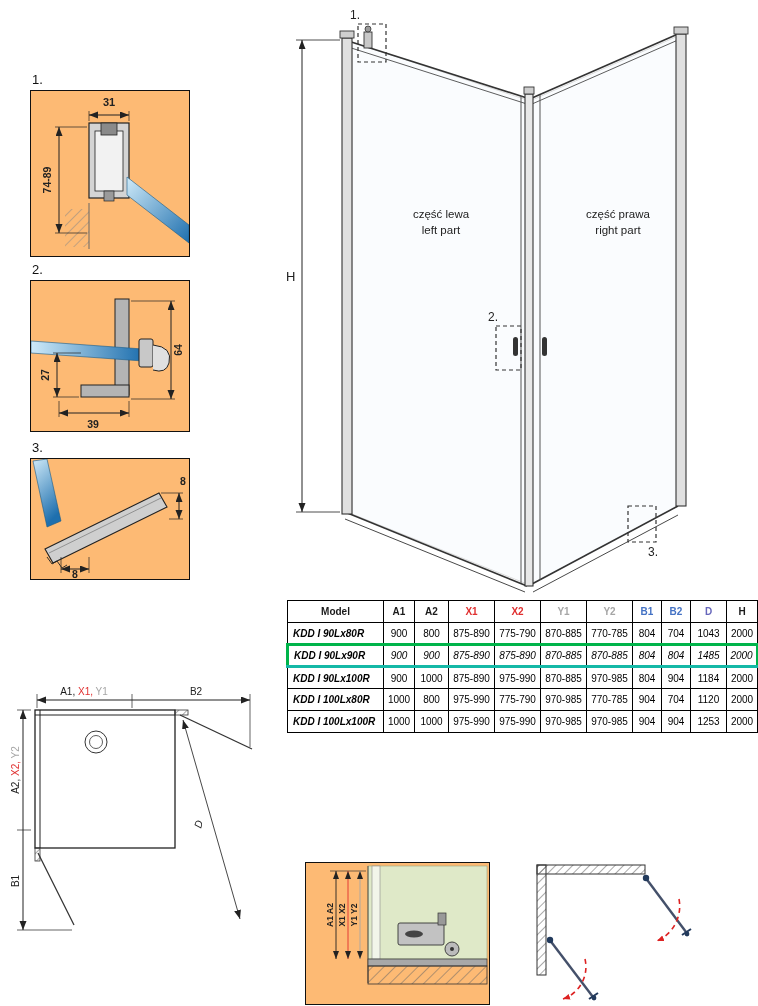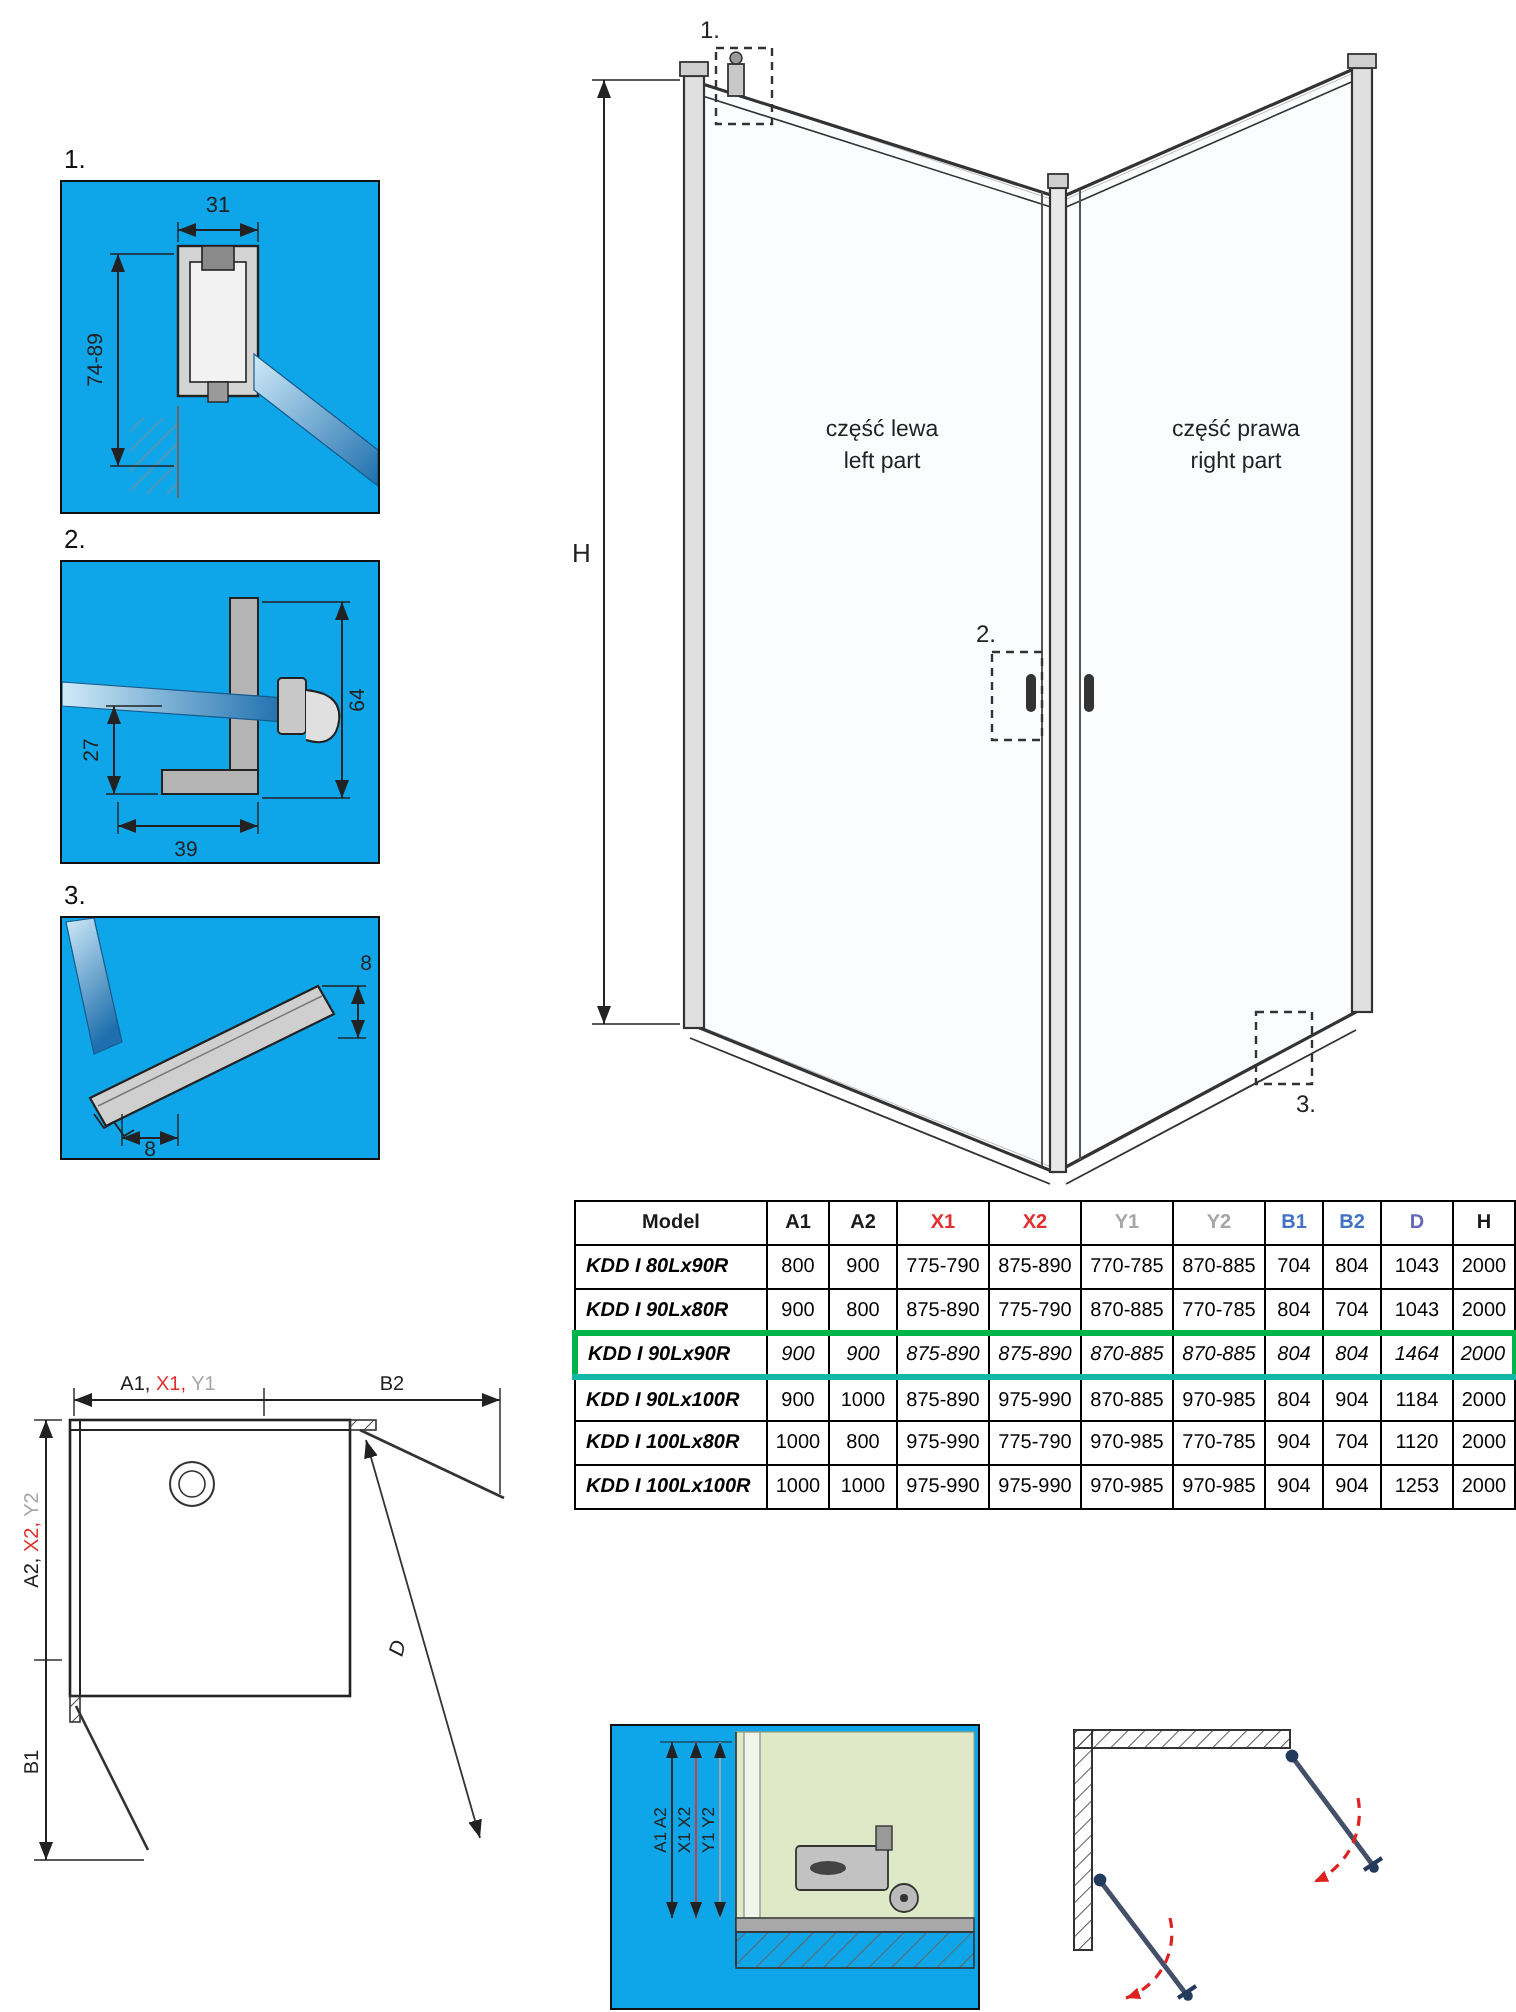--- a/index.html
+++ b/index.html
@@ -1,21 +1,21 @@
 <!DOCTYPE html>
 <html><head>
 <meta charset="utf-8">
 <style>
   *{box-sizing:border-box;margin:0;padding:0;}
   html,body{background:#fff;}
   body{width:758px;height:1006px;font-family:"Liberation Sans",sans-serif;}
   .page{position:relative;width:758px;height:1006px;background:#fff;overflow:hidden;}
   .abs{position:absolute;}
   .detail-label{position:absolute;font-size:13px;color:#111;}
-  .detail-box{position:absolute;border:1px solid #111;background:#0ea5e9;}
+  .detail-box{position:absolute;border:1px solid #111;background:#fdba74;font-weight:bold;}
   svg{display:block;}
   svg text{fill:#222;}
   table.size{border-collapse:collapse;table-layout:fixed;width:462px;font-size:10px;color:#000;}
   .size th,.size td{border:1px solid #000;text-align:center;height:22px;padding:0 2px;white-space:nowrap;overflow:hidden;}
   .size th{font-weight:700;}
   .size td.model{font-style:italic;font-weight:700;text-align:left;padding-left:5px;}
   .size tr.hl td{border-top:3px solid #00b44a;border-bottom:3px solid #14b8a6;font-style:italic;}
   .size tr.hl td:first-child{border-left:3px solid #00b44a;}
   .size tr.hl td:last-child{border-right:3px solid #00b44a;}
 </style>
@@ -291,33 +291,20 @@
             <th style="color: rgb(166, 166, 166);">Y1</th>
             <th style="color: rgb(166, 166, 166);">Y2</th>
             <th style="color: rgb(68, 114, 196);">B1</th>
             <th style="color: rgb(68, 114, 196);">B2</th>
             <th style="color: rgb(102, 102, 187);">D</th>
             <th style="color: rgb(26, 26, 26);">H</th>
           </tr>
       </thead>
       <tbody>
           <tr>
-            <td class="model">KDD I 80Lx90R</td>
-            <td>800</td>
-            <td>900</td>
-            <td>775-790</td>
-            <td>875-890</td>
-            <td>770-785</td>
-            <td>870-885</td>
-            <td>704</td>
-            <td>804</td>
-            <td>1043</td>
-            <td>2000</td>
-          </tr>
-          <tr>
             <td class="model">KDD I 90Lx80R</td>
             <td>900</td>
             <td>800</td>
             <td>875-890</td>
             <td>775-790</td>
             <td>870-885</td>
             <td>770-785</td>
             <td>804</td>
             <td>704</td>
             <td>1043</td>
@@ -326,21 +313,21 @@
           <tr class="hl">
             <td class="model">KDD I 90Lx90R</td>
             <td>900</td>
             <td>900</td>
             <td>875-890</td>
             <td>875-890</td>
             <td>870-885</td>
             <td>870-885</td>
             <td>804</td>
             <td>804</td>
-            <td>1464</td>
+            <td>1485</td>
             <td>2000</td>
           </tr>
           <tr>
             <td class="model">KDD I 90Lx100R</td>
             <td>900</td>
             <td>1000</td>
             <td>875-890</td>
             <td>975-990</td>
             <td>870-885</td>
             <td>970-985</td>

